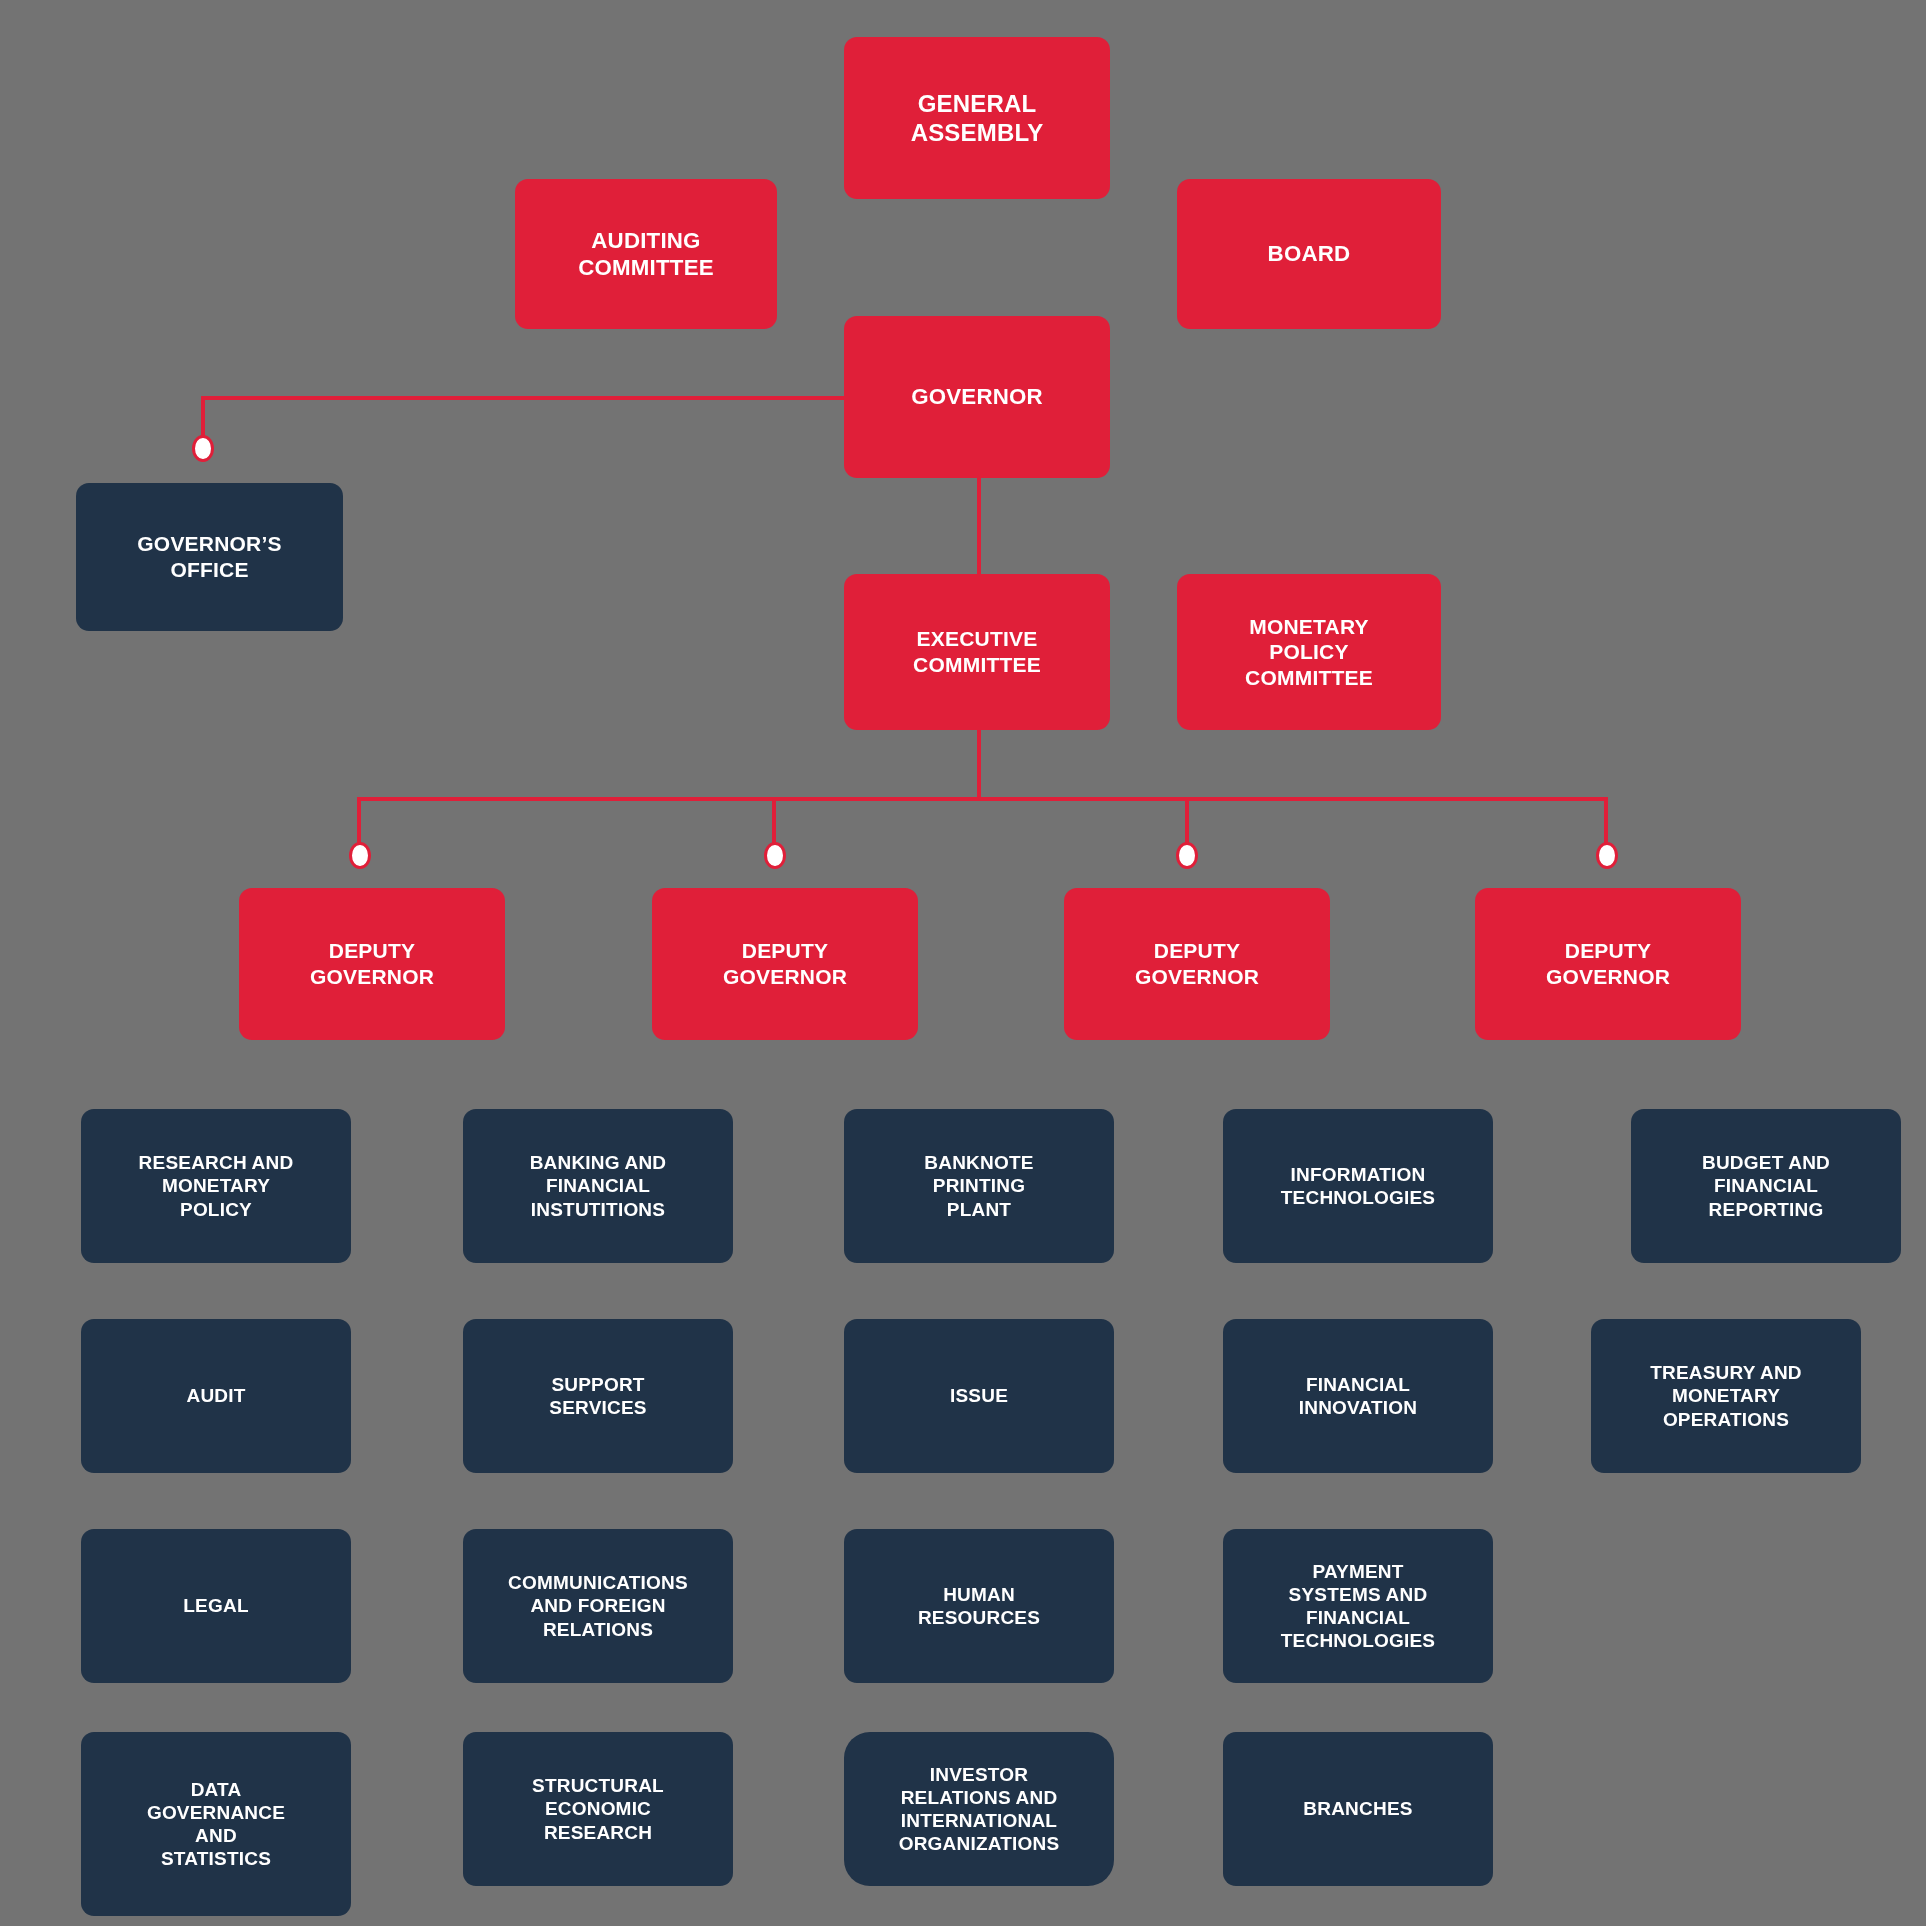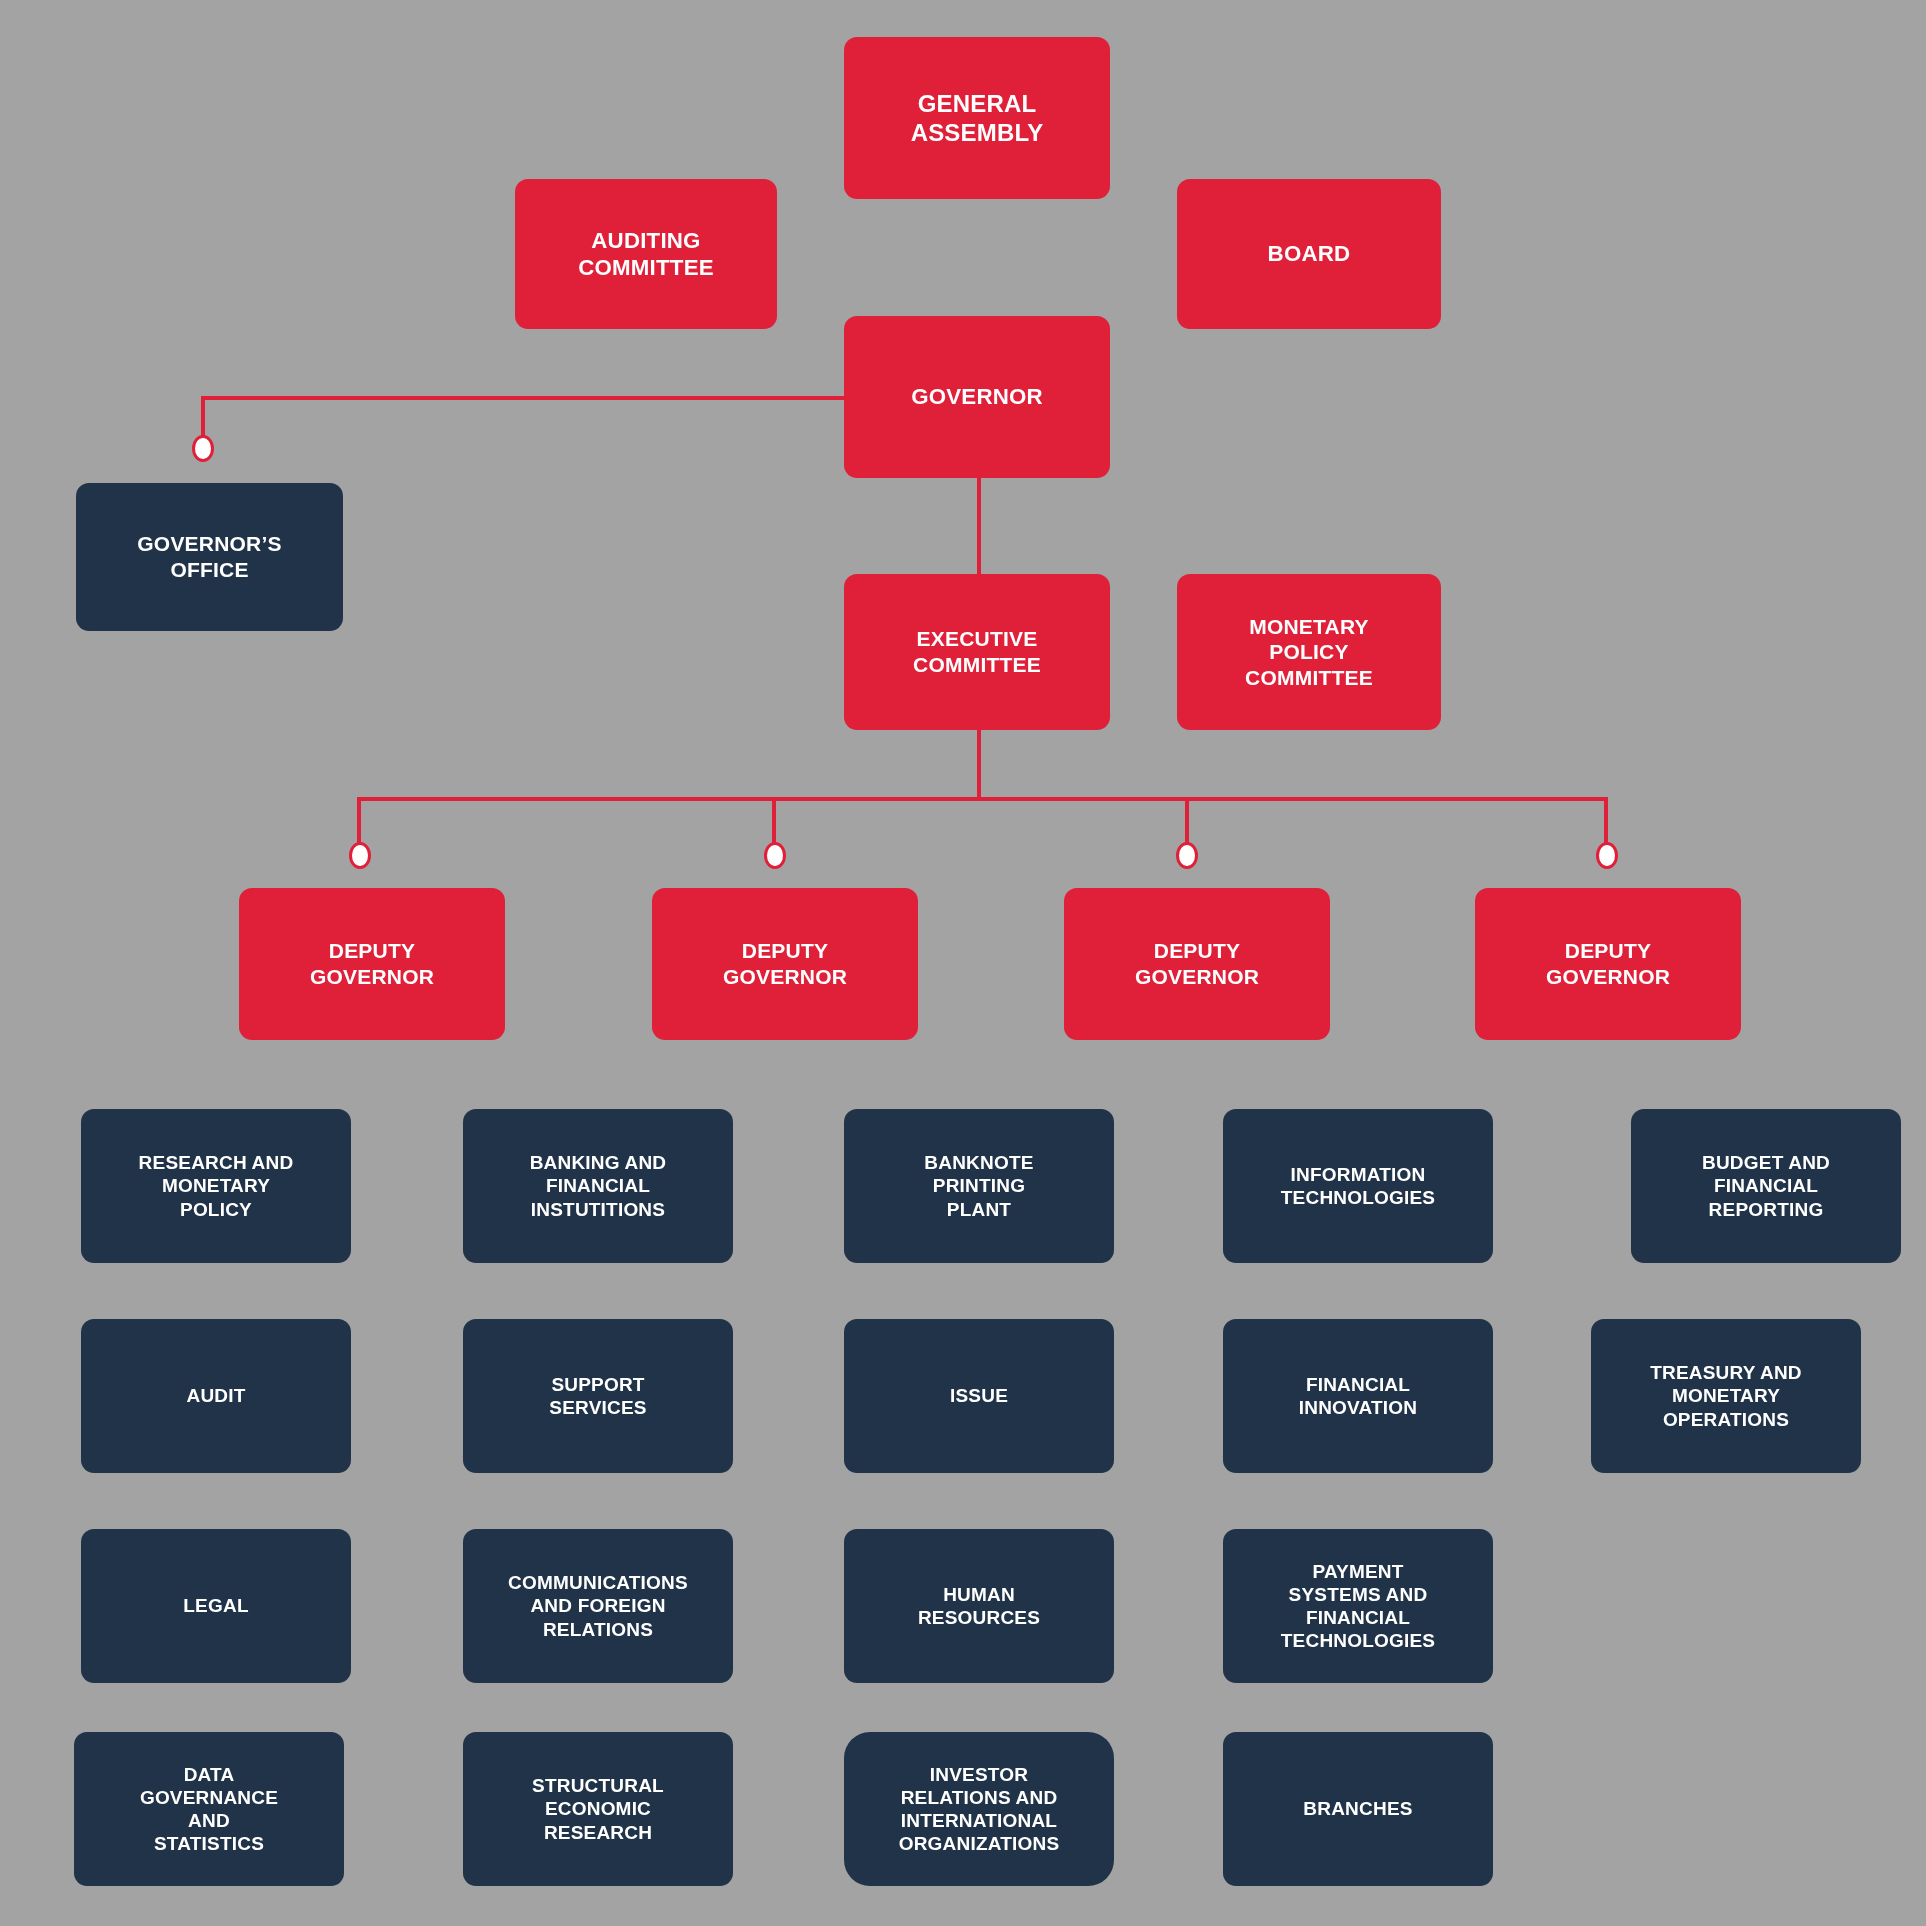--- a/index.html
+++ b/index.html
@@ -5,21 +5,21 @@
 <style>
   html, body {
     margin: 0;
     padding: 0;
     background: #ffffff;
   }
   #canvas {
     position: relative;
     width: 1926px;
     height: 1926px;
-    background: #a3a3a3;
+    background: #737373;
     font-family: "Liberation Sans", "DejaVu Sans", sans-serif;
     overflow: hidden;
   }
 
   
   .node {
     position: absolute;
     box-sizing: border-box;
     display: flex;
     align-items: center;
@@ -146,21 +146,21 @@
     <span class="label">RESEARCH AND
 MONETARY
 POLICY</span>
   </div>
   <div class="node navy fs-sm" style="left:81px; top:1319px; width:270px; height:154px;">
     <span class="label">AUDIT</span>
   </div>
   <div class="node navy fs-sm" style="left:81px; top:1529px; width:270px; height:154px;">
     <span class="label">LEGAL</span>
   </div>
-  <div class="node navy fs-sm" style="left:74px; top:1732px; width:270px; height:154px;">
+  <div class="node navy fs-sm" style="left:81px; top:1732px; width:270px; height:184px;">
     <span class="label">DATA
 GOVERNANCE
 AND
 STATISTICS</span>
   </div>
 
   <div class="node navy fs-sm" style="left:463px; top:1109px; width:270px; height:154px;">
     <span class="label">BANKING AND
 FINANCIAL
 INSTUTITIONS</span>

